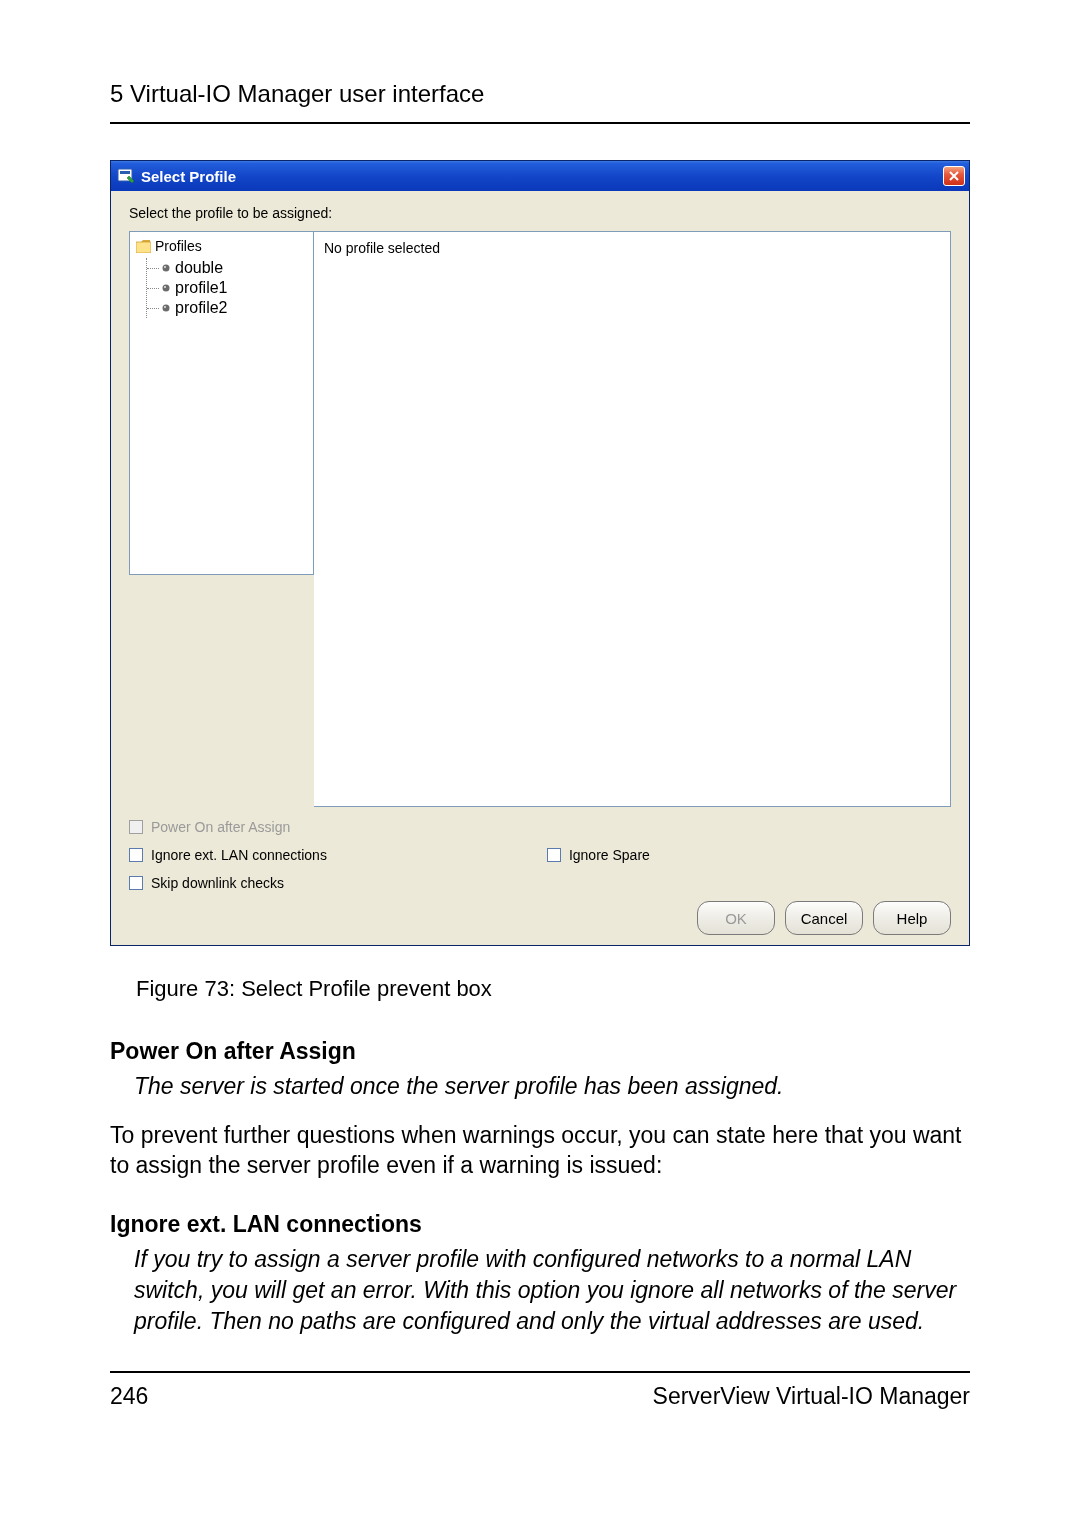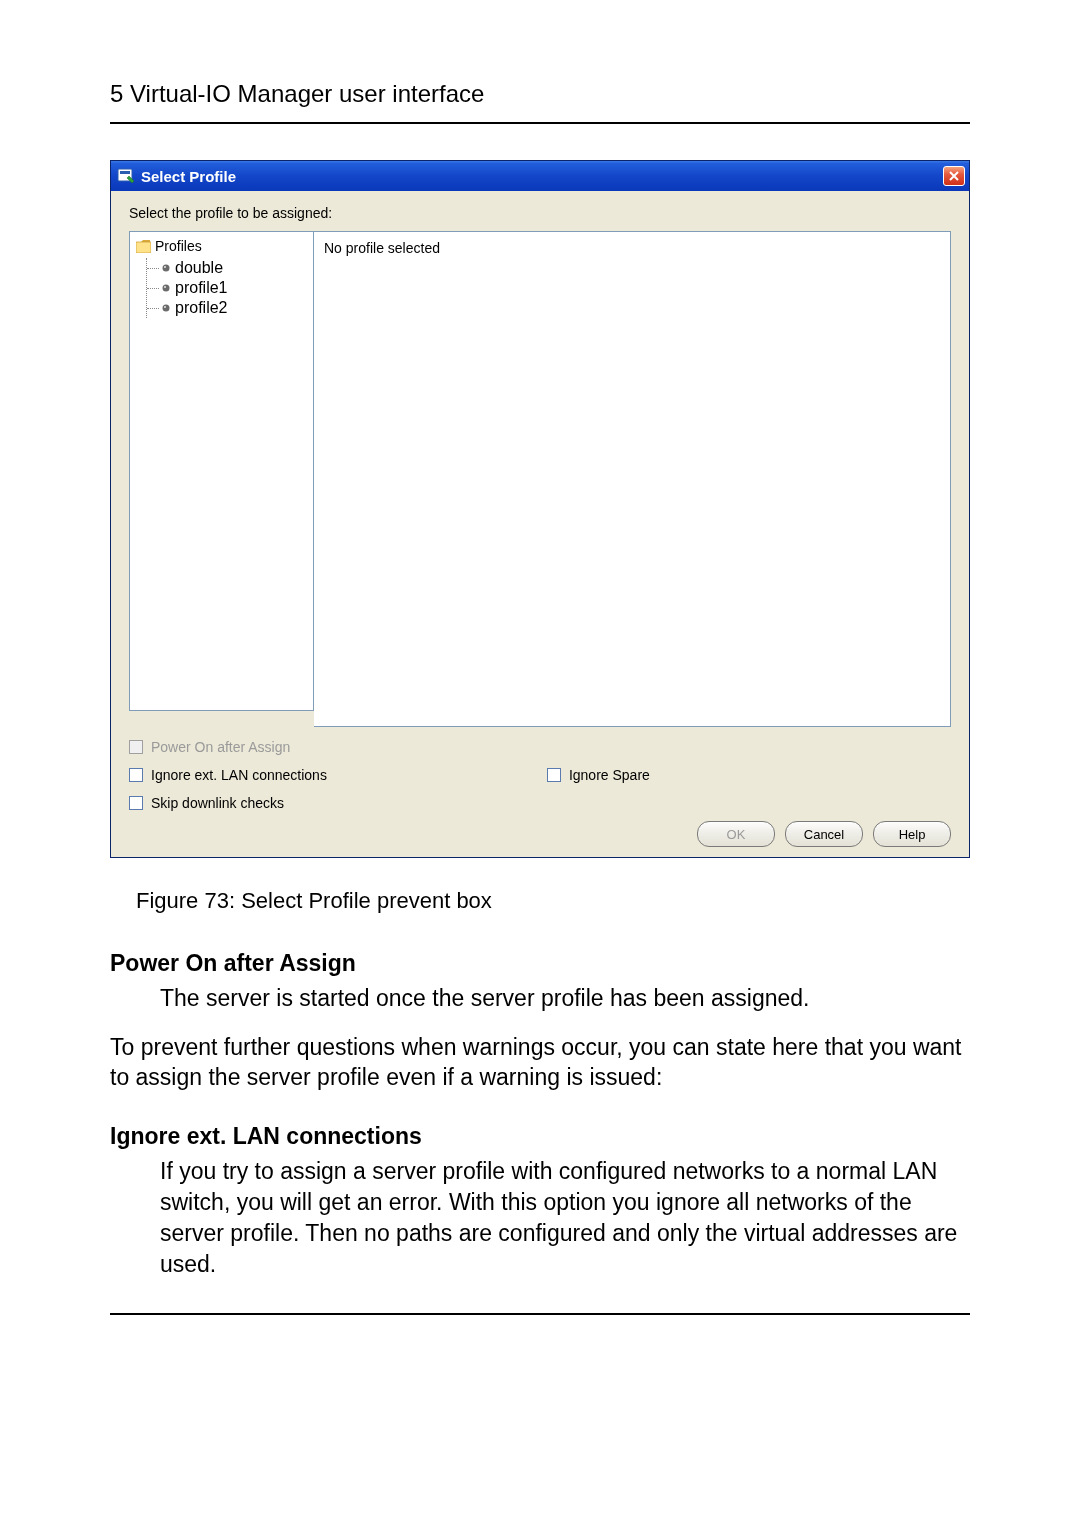--- a/index.html
+++ b/index.html
@@ -21,51 +21,51 @@
   .title-text { font-weight: bold; font-size: 15px; margin-left: 6px; flex: 1; }
   .close-btn {
     width: 22px; height: 20px; display: flex; align-items: center; justify-content: center;
     background: linear-gradient(to bottom, #f4a37e, #e65a3e 40%, #cf3018 100%);
     border: 1px solid #fff; border-radius: 3px; color: #fff; font-weight: bold; font-size: 13px; cursor: pointer;
   }
   .dialog-body { padding: 14px 18px 10px 18px; background: #ece9d8; }
   .instruction { font-size: 14px; margin-bottom: 10px; }
   .panels { display: flex; gap: 0; }
   .tree-panel {
-    width: 185px; height: 480px; background: #fff; border: 1px solid #7f9db9; padding: 6px 4px;
+    width: 185px; height: 344px; background: #fff; border: 1px solid #7f9db9; padding: 6px 4px;
   }
   .tree-root { display: flex; align-items: center; font-size: 14px; margin-bottom: 4px; }
   .folder-icon { width: 15px; height: 13px; display: inline-block; margin-right: 4px; margin-left: 2px; }
   .tree-children { margin-left: 12px; border-left: 1px dotted #888; }
   .tree-item { display: flex; align-items: center; font-size: 16px; padding: 1px 0 1px 0; position: relative; }
   .tree-item::before { content: ""; display: inline-block; width: 12px; border-top: 1px dotted #888; margin-right: 2px; }
   .bullet-icon { width: 10px; height: 10px; display: inline-flex; align-items: center; justify-content: center; margin-right: 4px; }
   .detail-panel {
-    flex: 1; height: 496px; background: #fff; border: 1px solid #7f9db9; border-left: none; padding: 8px 10px;
+    flex: 1; height: 576px; background: #fff; border: 1px solid #7f9db9; border-left: none; padding: 8px 10px;
     font-size: 14px;
   }
   .checks { margin-top: 12px; }
   .check-row { display: flex; align-items: center; gap: 8px; margin: 6px 0; }
   .cb { width: 14px; height: 14px; border: 1px solid #5b7aad; background: #fff; display: inline-block; }
   .cb.disabled { border-color: #a0a0a0; background: #f0f0f0; }
   .cb-label { font-size: 14px; }
   .cb-label.disabled { color: #9a9a9a; }
   .check-pair { display: flex; gap: 220px; }
   .dlg-buttons { display: flex; justify-content: flex-end; gap: 10px; margin-top: 10px; }
   .btn {
-    min-width: 78px; height: 26px; padding: 0 14px;
+    min-width: 78px; height: 34px; padding: 0 14px;
     border: 1px solid #7a7a7a; border-radius: 12px;
     background: linear-gradient(to bottom, #fdfdfc, #efeee8 45%, #e4e2d6 100%);
-    font-family: Tahoma, Arial, sans-serif; font-size: 13px; cursor: pointer;
+    font-family: Tahoma, Arial, sans-serif; font-size: 15px; cursor: pointer;
   }
   .btn.disabled { color: #9a9a9a; cursor: default; }
   .figcaption { font-size: 22px; margin: 24px 0 34px 26px; }
   .body-text { font-size: 23px; line-height: 1.34; }
   .section-title { font-weight: bold; font-size: 23px; margin-top: 28px; margin-bottom: 4px; }
-  .indented { margin-left: 50px; }
+  .indented { margin-left: 24px; font-style: italic; }
   .para { margin-top: 18px; }
   .footer-line { border: none; border-top: 2px solid #000; margin-top: 34px; margin-bottom: 10px; }
   .footer { display: flex; justify-content: space-between; font-size: 23px; }
 </style>
 </head>
 <body>
 
 <div class="page">
   <div class="page-header">5 Virtual-IO Manager user interface</div>
   <hr class="hr">
@@ -171,13 +171,17 @@
     <div class="section-title">Power On after Assign</div>
     <div class="indented">The server is started once the server profile has been assigned.</div>
 
     <div class="para">To prevent further questions when warnings occur, you can state here that you want to assign the server profile even if a warning is issued:</div>
 
     <div class="section-title">Ignore ext. LAN connections</div>
     <div class="indented">If you try to assign a server profile with configured networks to a normal LAN switch, you will get an error. With this option you ignore all networks of the server profile. Then no paths are configured and only the virtual addresses are used.</div>
   </div>
 
   <hr class="footer-line">
+  <div class="footer">
+    <span>246</span>
+    <span>ServerView Virtual-IO Manager</span>
+  </div>
 </div>
 
 </body></html>

